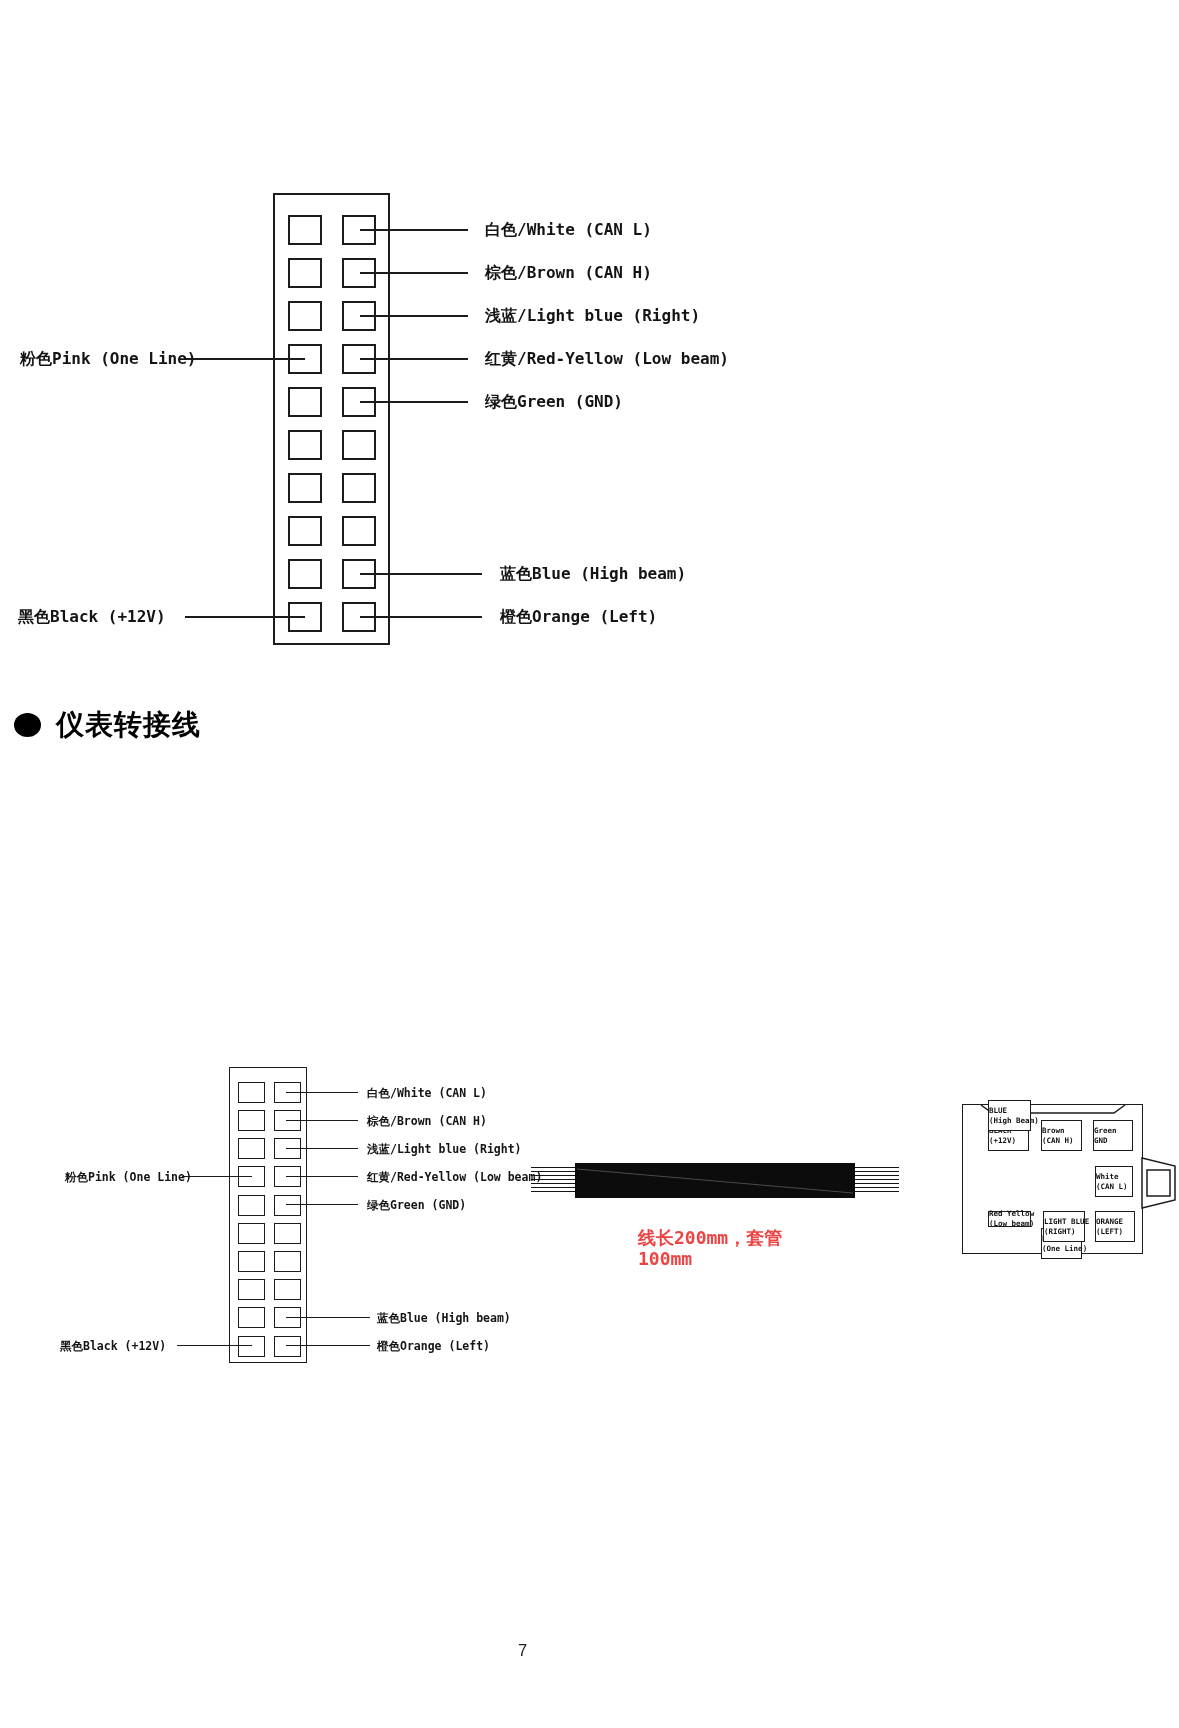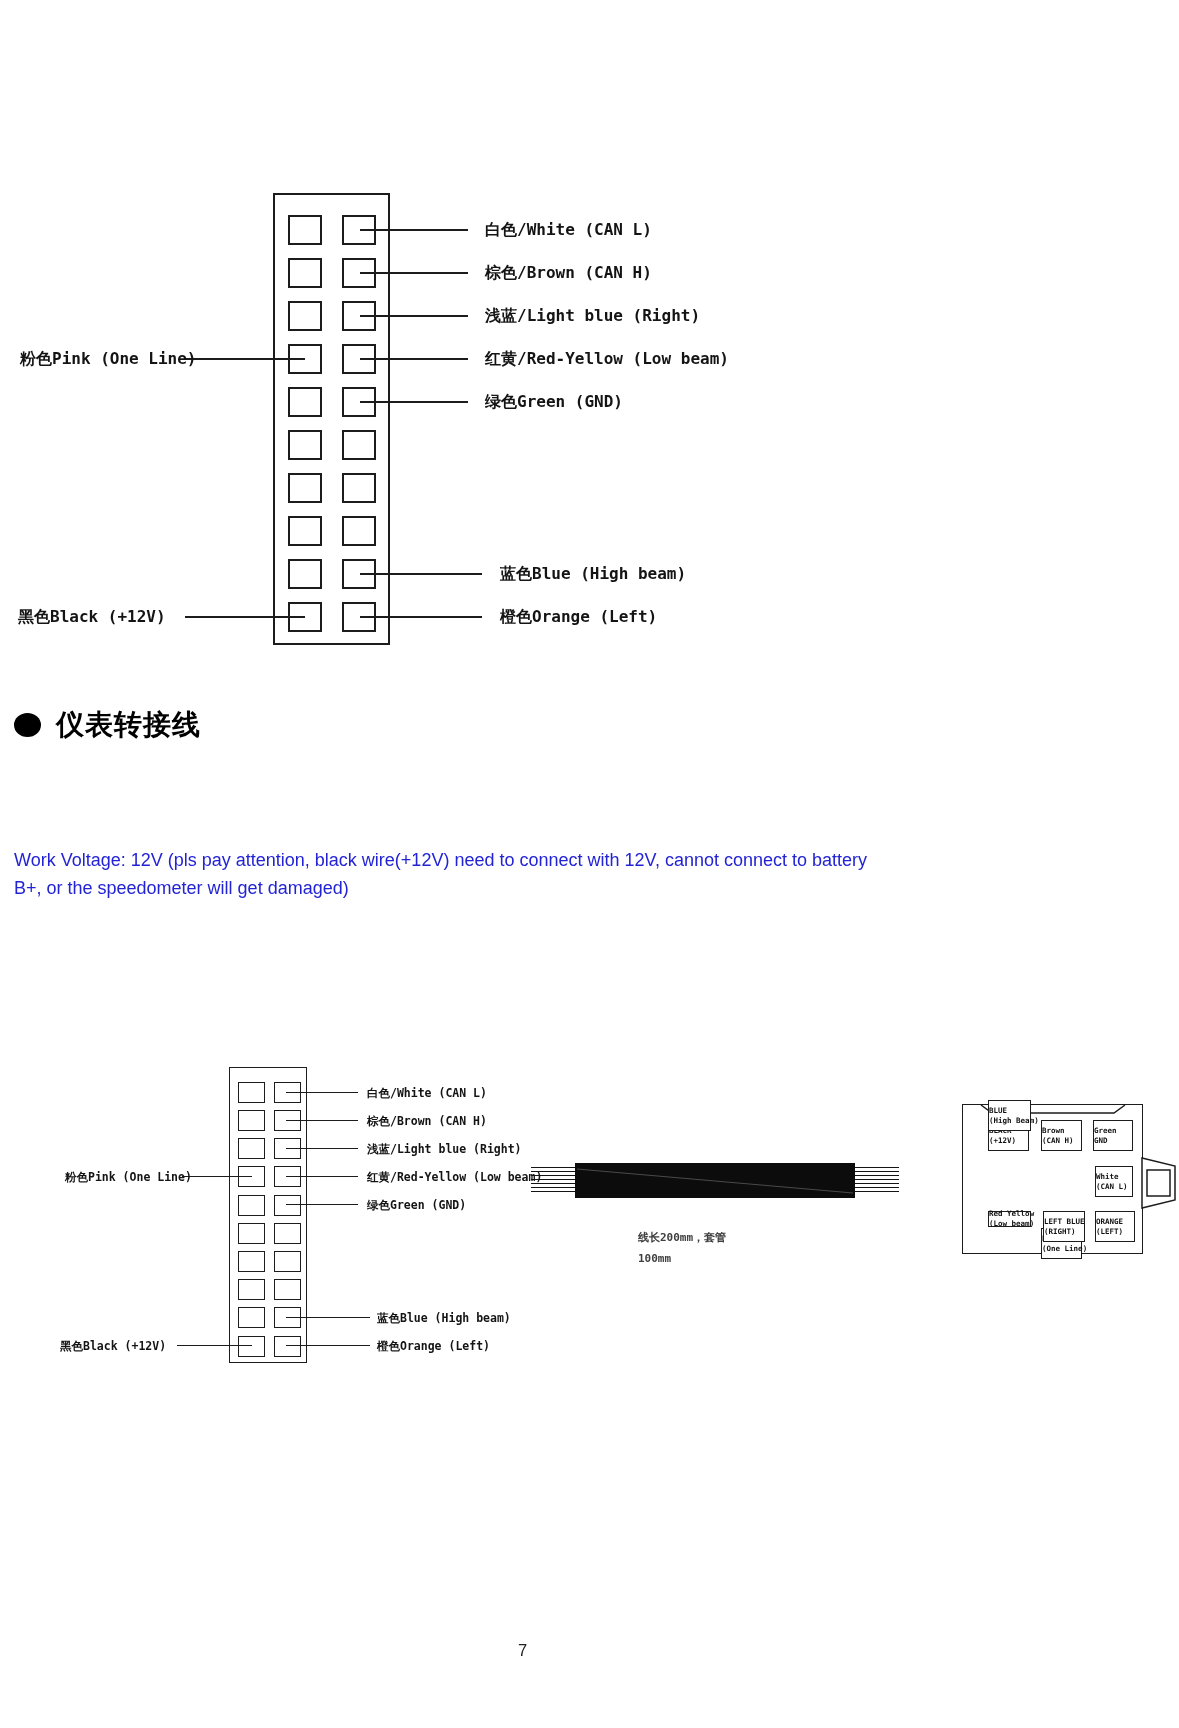--- a/index.html
+++ b/index.html
@@ -12,21 +12,21 @@
   .pin.sm{width:27px;height:21px;border-width:1.6px;}
   
   .hl{position:absolute;height:1.6px;background:#1c1c1c;}
   .wire{position:absolute;height:1.3px;background:#141414;}
   
   .cad{position:absolute;font-family:"DejaVu Sans Mono","Liberation Mono",monospace;
        font-weight:600;color:#141414;white-space:nowrap;transform:translateY(-50%);}
   .cad.big{font-size:16px;}
   .cad.sm{font-size:11.5px;}
   .cadnote{position:absolute;font-family:"DejaVu Sans Mono","Liberation Mono",monospace;
-       font-weight:600;color:#404040;white-space:nowrap;font-size:11px;line-height:18px;}
+       font-weight:600;color:#ef4444;white-space:nowrap;font-size:18px;line-height:18px;}
   
   .sec-head{position:absolute;left:14px;top:706px;display:flex;align-items:center;gap:15px;}
   .bullet{width:27px;height:24px;background:#000;border-radius:50%;}
   .zh-title{font-size:28px;font-weight:900;color:#000;letter-spacing:1px;}
   .en-title{position:absolute;left:13px;top:778px;font-size:36px;font-weight:800;color:#000;letter-spacing:-0.5px;}
   .note{position:absolute;left:14px;top:847px;width:1060px;font-size:18px;line-height:27.5px;color:#2323d6;}
   
   .cable{position:absolute;left:575px;top:1163px;width:280px;height:35px;background:#0c0c0c;}
   
   .cell{position:absolute;border:1.6px solid #1c1c1c;box-sizing:border-box;background:#fff;
@@ -87,24 +87,20 @@
     <div class="cad big" style="left:500px;top:617px;">橙色Orange (Left)</div>
 
     <div class="cad big" style="left:20px;top:359px;">粉色Pink (One Line)</div>
     <div class="cad big" style="left:18px;top:617px;">黑色Black (+12V)</div>
   </div>
 
   <div class="sec-head">
     <div class="bullet"></div>
     <div class="zh-title">仪表转接线</div>
   </div>
-  <div class="note">
-    <div>Work Voltage: 12V (pls pay attention, black wire(+12V) need to connect with 12V, cannot connect to battery</div>
-    <div>B+, or the speedometer will get damaged)</div>
-  </div>
 
   <div>
     <div class="cbox thin" style="left:229px;top:1067px;width:78px;height:296px;"></div>
 
     <div class="pin sm" style="left:238px;top:1082px;"></div>
     <div class="pin sm" style="left:238px;top:1110px;"></div>
     <div class="pin sm" style="left:238px;top:1138px;"></div>
     <div class="pin sm" style="left:238px;top:1166px;"></div>
     <div class="pin sm" style="left:238px;top:1195px;"></div>
     <div class="pin sm" style="left:238px;top:1223px;"></div>
@@ -203,21 +199,21 @@
       </div>
       <div class="cell" style="left:1095px;top:1166px;width:38px;height:31px;">
         <span>White</span>
         <span>(CAN L)</span>
       </div>
       <div class="cell" style="left:988px;top:1211px;width:43px;height:16px;">
         <span>Red Yellow</span>
         <span>(Low beam)</span>
       </div>
       <div class="cell" style="left:1043px;top:1211px;width:42px;height:31px;">
-        <span>LEFT BLUE</span>
+        <span>LIGHT BLUE</span>
         <span>(RIGHT)</span>
       </div>
       <div class="cell" style="left:1095px;top:1211px;width:40px;height:31px;">
         <span>ORANGE</span>
         <span>(LEFT)</span>
       </div>
     </div>
   </div>
 
   <div class="pageno">7</div>

